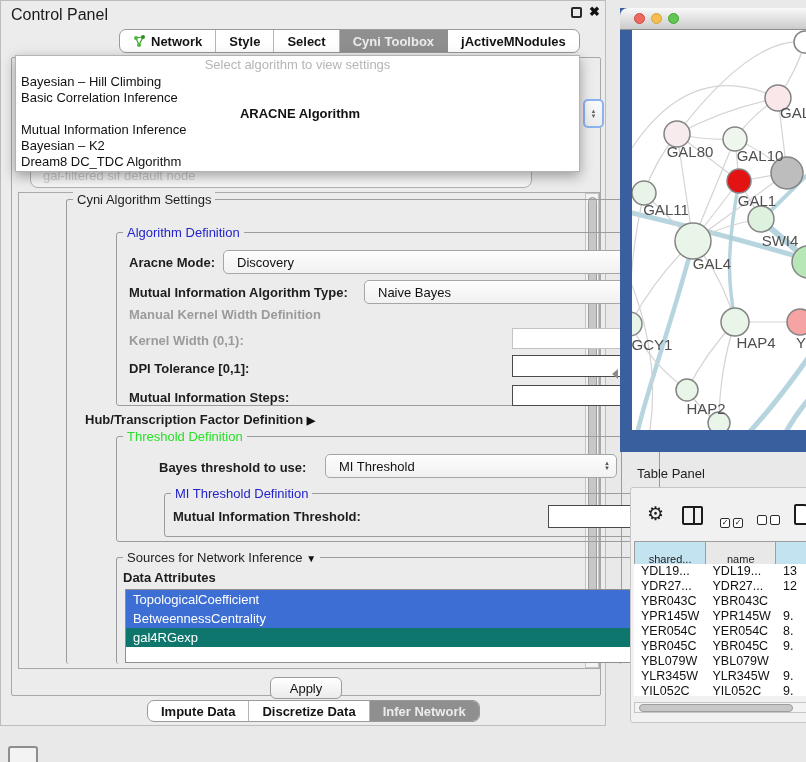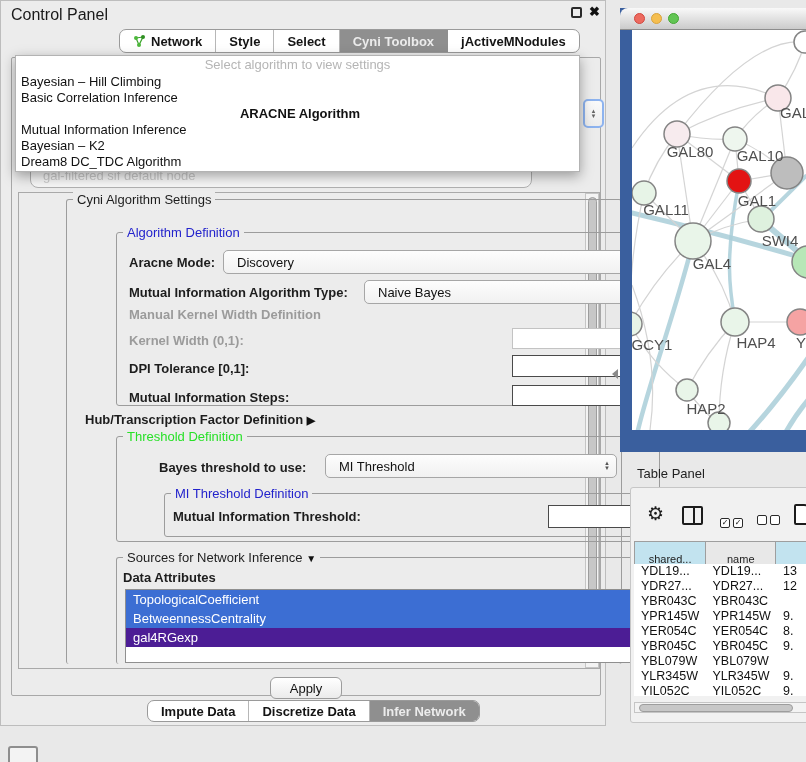--- a/index.html
+++ b/index.html
@@ -197,21 +197,21 @@
             <span>Sources for Network Inference</span>
             <span class="tri" style="font-size:10px;">▼</span>
           </span>
           <div class="abs flabel" style="left:6px;top:12px;">Data Attributes</div>
           <div class="abs attrlist" style="left:8px;top:31px;width:522px;height:74px;">
             <div class="abs sbtrack" style="right:1px;top:0px;width:13px;height:72px;border:none;background:#eee;">
               <div class="abs sbthumb" style="left:2px;top:2px;width:9px;height:66px;"></div>
             </div>
               <div class="attr" style="background: rgb(60, 110, 211); width: 506px;">TopologicalCoefficient</div>
               <div class="attr" style="background: rgb(60, 110, 211); width: 506px;">BetweennessCentrality</div>
-              <div class="attr" style="background: #4c1d95; width: 506px;">gal4RGexp</div>
+              <div class="attr" style="background: #0f766e; width: 506px;">gal4RGexp</div>
             </div>
         </div>
       </div>
     </div>
 
     <div class="abs btn" style="left:258px;top:619px;width:72px;height:22px;">
       <span>Apply</span>
     </div>
   </div>
 

